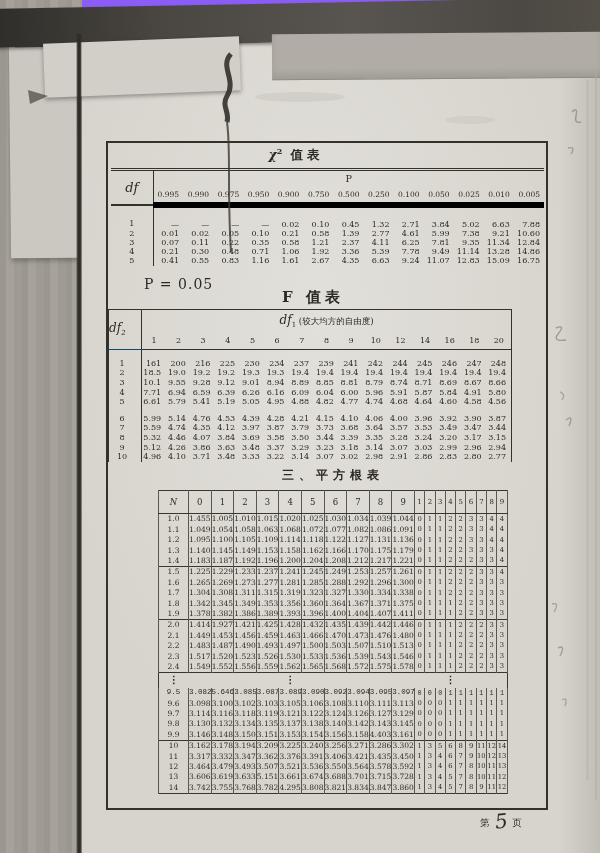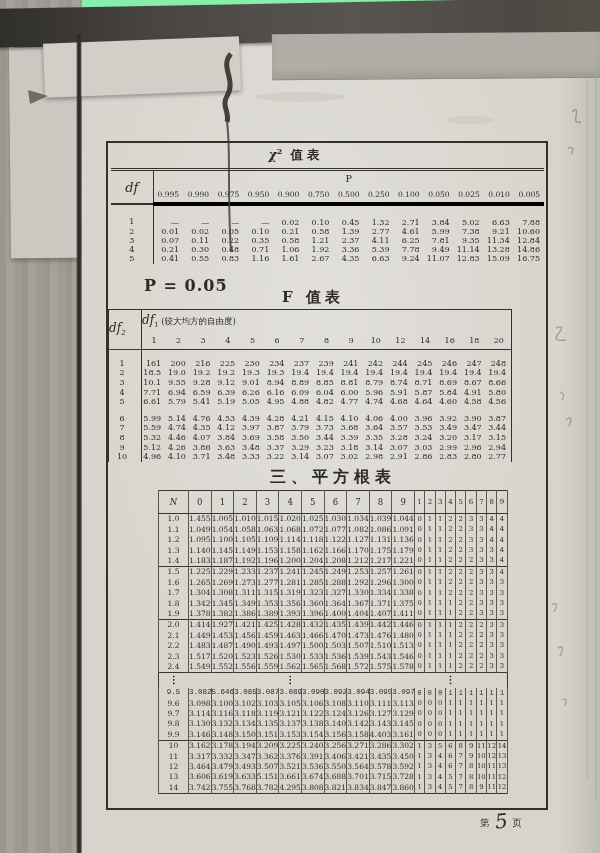--- a/index.html
+++ b/index.html
@@ -1,16 +1,16 @@
 <!DOCTYPE html>
 <html><head>
 <meta charset="utf-8">
 <style>
   html,body{margin:0;padding:0;background:#8e8a84;}
-  #scan{position:relative;width:600px;height:853px;overflow:hidden;background:#86efac;
+  #scan{position:relative;width:600px;height:853px;overflow:hidden;background:#8b5cf6;
         font-family:"DejaVu Serif","Liberation Serif",serif;color:#2d2a24;}
   
   .left-strip{position:absolute;left:0;top:0;width:82px;height:853px;
     background:repeating-linear-gradient(90deg,#9b978f 0 6px,#a6a29b 6px 14px,#9f9b94 14px 22px);}
   .white-patch{position:absolute;left:10px;top:46px;width:68px;height:212px;background:#cbc8c1;
     transform:rotate(-0.6deg);box-shadow:0 3px 4px rgba(0,0,0,.25);}
   .paper{position:absolute;left:82px;top:34px;width:518px;height:819px;
     background:
       linear-gradient(90deg,rgba(0,0,0,0) 92%,rgba(90,86,78,.18) 100%),
       radial-gradient(ellipse at 45% 35%,rgba(255,255,255,.28),rgba(255,255,255,0) 65%),
@@ -28,45 +28,45 @@
   .overlay{position:absolute;left:0;top:0;pointer-events:none;}
 
   
   .frame{position:absolute;left:106px;top:141px;width:438px;height:665px;border:2px solid #34312b;}
 
   .title{position:absolute;text-align:center;letter-spacing:4px;font-weight:bold;}
   .chi-title{left:96px;top:146px;width:400px;font-size:12.5px;}
   .chi-title .sym{font-style:italic;letter-spacing:0;}
   .chi-title sup{font-size:8px;letter-spacing:0;}
   .f-title{left:106px;top:288px;width:414px;font-size:15px;}
-  .sqrt-title{left:133px;top:467px;width:400px;font-size:16px;letter-spacing:5px;}
-  .f-note{position:absolute;left:144px;top:276px;font-size:16px;font-weight:bold;letter-spacing:1px;text-align:center;}
+  .sqrt-title{left:133px;top:467px;width:400px;font-size:12px;letter-spacing:5px;}
+  .f-note{position:absolute;left:144px;top:276px;font-size:14px;font-weight:normal;letter-spacing:1px;text-align:center;}
 
   table{border-collapse:collapse;table-layout:fixed;position:absolute;}
   td{overflow:hidden;white-space:nowrap;line-height:1;padding:0;}
 
   
   .chi{left:111px;top:168px;width:433px;border-top:3px double #34312b;}
   .chi .c-df{width:42px;}
   .chi td{font-size:8px;text-align:right;padding-right:4px;}
   .chi .df-cell{font-style:italic;font-size:13px;text-align:center;padding-right:0;
     border-right:1px solid #34312b;border-bottom:2px solid #34312b;}
   .chi .p-cell{height:16px;text-align:center;font-size:9.5px;padding-right:0;}
-  .chi thead tr.hdr td{height:15px;font-size:7.5px;border-bottom:4px solid #000000;margin-top:36px;}
+  .chi thead tr.hdr td{height:15px;font-size:7.5px;border-bottom:6px solid #000000;margin-top:36px;}
   .chi tbody td{height:9.2px;}
   .chi tbody td:first-child{text-align:center;padding-right:0;border-right:1px solid #34312b;}
   .chi tbody tr:first-child td{padding-top:12px;}
 
   
   .f{left:108px;top:309px;width:404px;border:1px solid #34312b;border-bottom:0;}
   .f .c-df2{width:33px;}
   .f td{font-size:8px;text-align:right;padding-right:5px;}
   .f .df2-cell{font-style:italic;font-size:12px;text-align:left;padding-right:8px;
     border-right:1px solid #34312b;border-bottom:1px solid #0c4a6e;vertical-align:middle;}
-  .f .df1-cell{height:22px;text-align:left;padding-right:0;font-size:8.5px;}
+  .f .df1-cell{height:22px;text-align:center;padding-right:0;font-size:8.5px;}
   .f .df1-cell i{font-size:12px;}
   .f .df1-cell sub,.f .df2-cell sub{font-size:7px;}
   .f thead tr.hdr td{height:17px;font-size:8px;text-align:center;padding-right:0;
     border-bottom:1px solid #34312b;}
   .f tbody td{height:9.6px;}
   .f tbody td:first-child{text-align:center;padding-right:6px;border-right:1px solid #34312b;}
   .f tbody tr:first-child td{padding-top:9px;}
   .f tbody tr:nth-child(6) td{padding-top:7px;}
 
   

